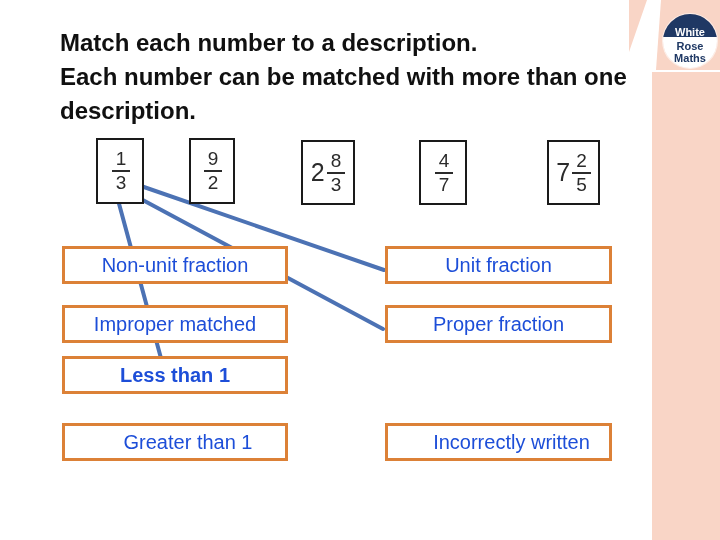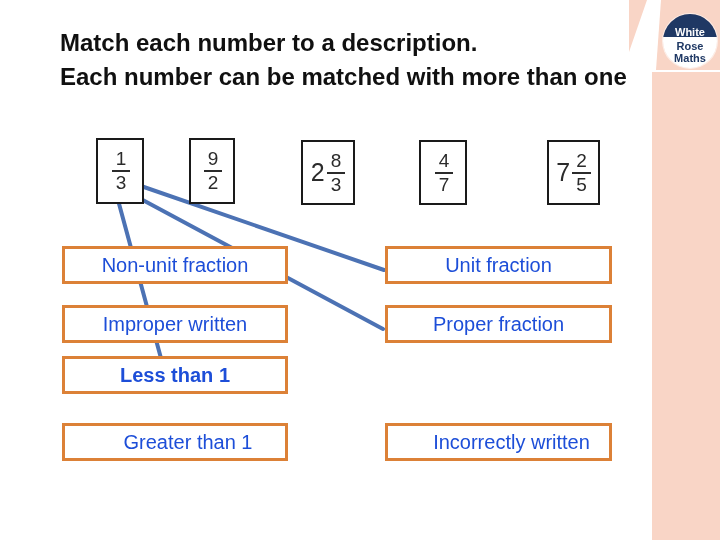--- a/index.html
+++ b/index.html
@@ -66,20 +66,21 @@
 
   <div class="logo">
     <span class="w">White</span>
     <span class="r">Rose</span>
     <span class="m">Maths</span>
   </div>
 
   <div class="title">
     <div>Match each number to a description.</div>
     <div>Each number can be matched with more than one</div>
+    <div>description.</div>
   </div>
 
   <svg id="lines">
       <line x1="141" y1="186" x2="384" y2="270" stroke="#4c72b4" stroke-width="4" stroke-linecap="round"></line>
       <line x1="139" y1="198" x2="383" y2="329" stroke="#4c72b4" stroke-width="4" stroke-linecap="round"></line>
       <line x1="118" y1="200" x2="165" y2="373" stroke="#4c72b4" stroke-width="4" stroke-linecap="round"></line>
     </svg>
 
   <div class="card" id="card-0">
     <span class="whole"></span>
@@ -111,21 +112,21 @@
   </div>
   <div class="card" id="card-4">
     <span class="whole">7</span>
     <span class="frac">
       <span class="num">2</span>
       <span class="den">5</span>
     </span>
   </div>
 
   <div class="desc colL row0">Non-unit fraction</div>
-  <div class="desc colL row1">Improper written</div>
+  <div class="desc colL row1">Improper matched</div>
   <div class="desc colL row2">Less than 1</div>
   <div class="desc colL row3">Greater than 1</div>
 
   <div class="desc colR row0">Unit fraction</div>
   <div class="desc colR row1">Proper fraction</div>
   <div class="desc colR row3">Incorrectly written</div>
 
 </div>
 
 </body></html>

